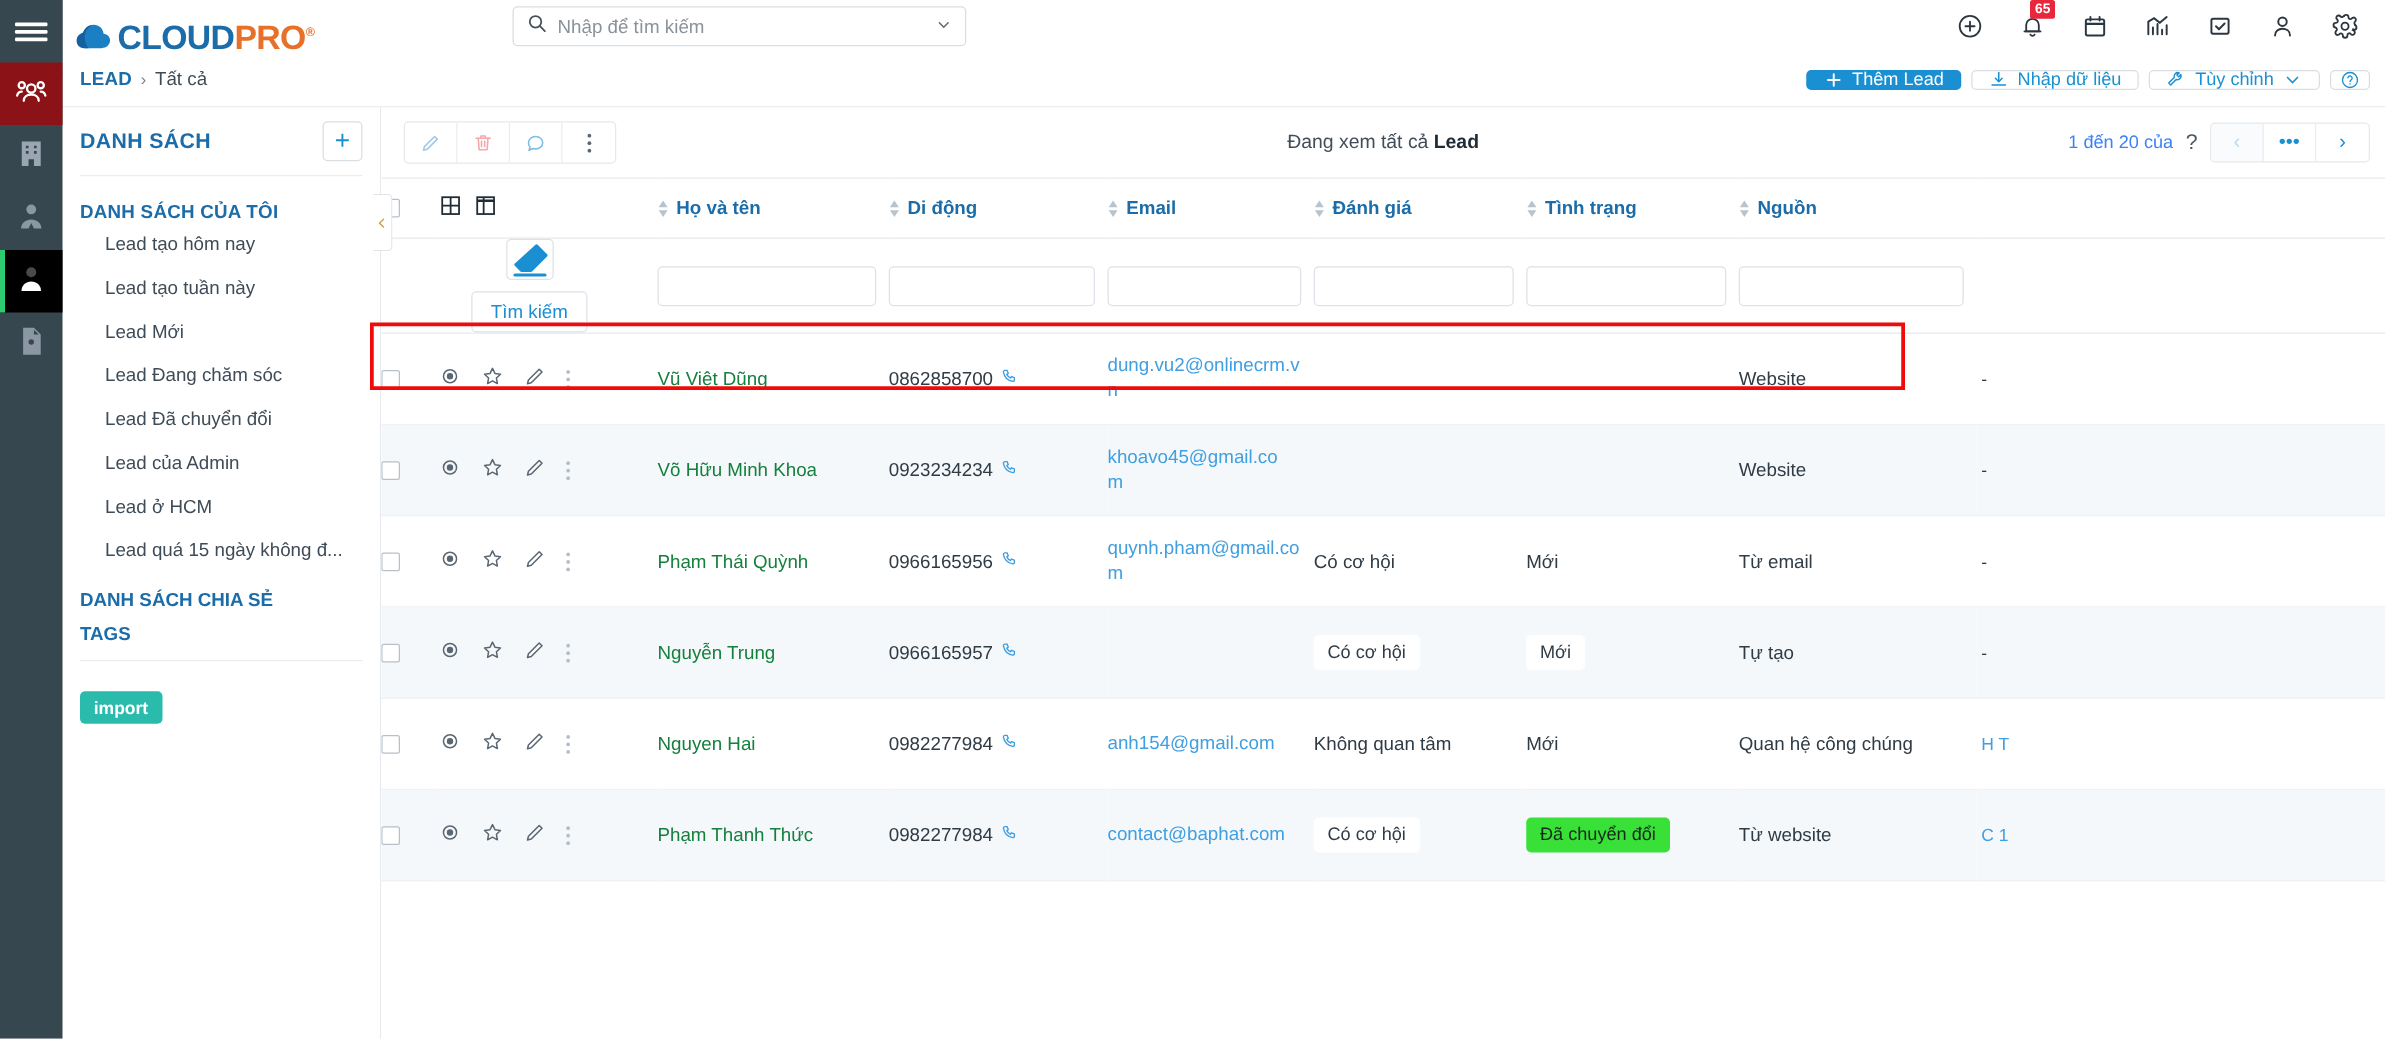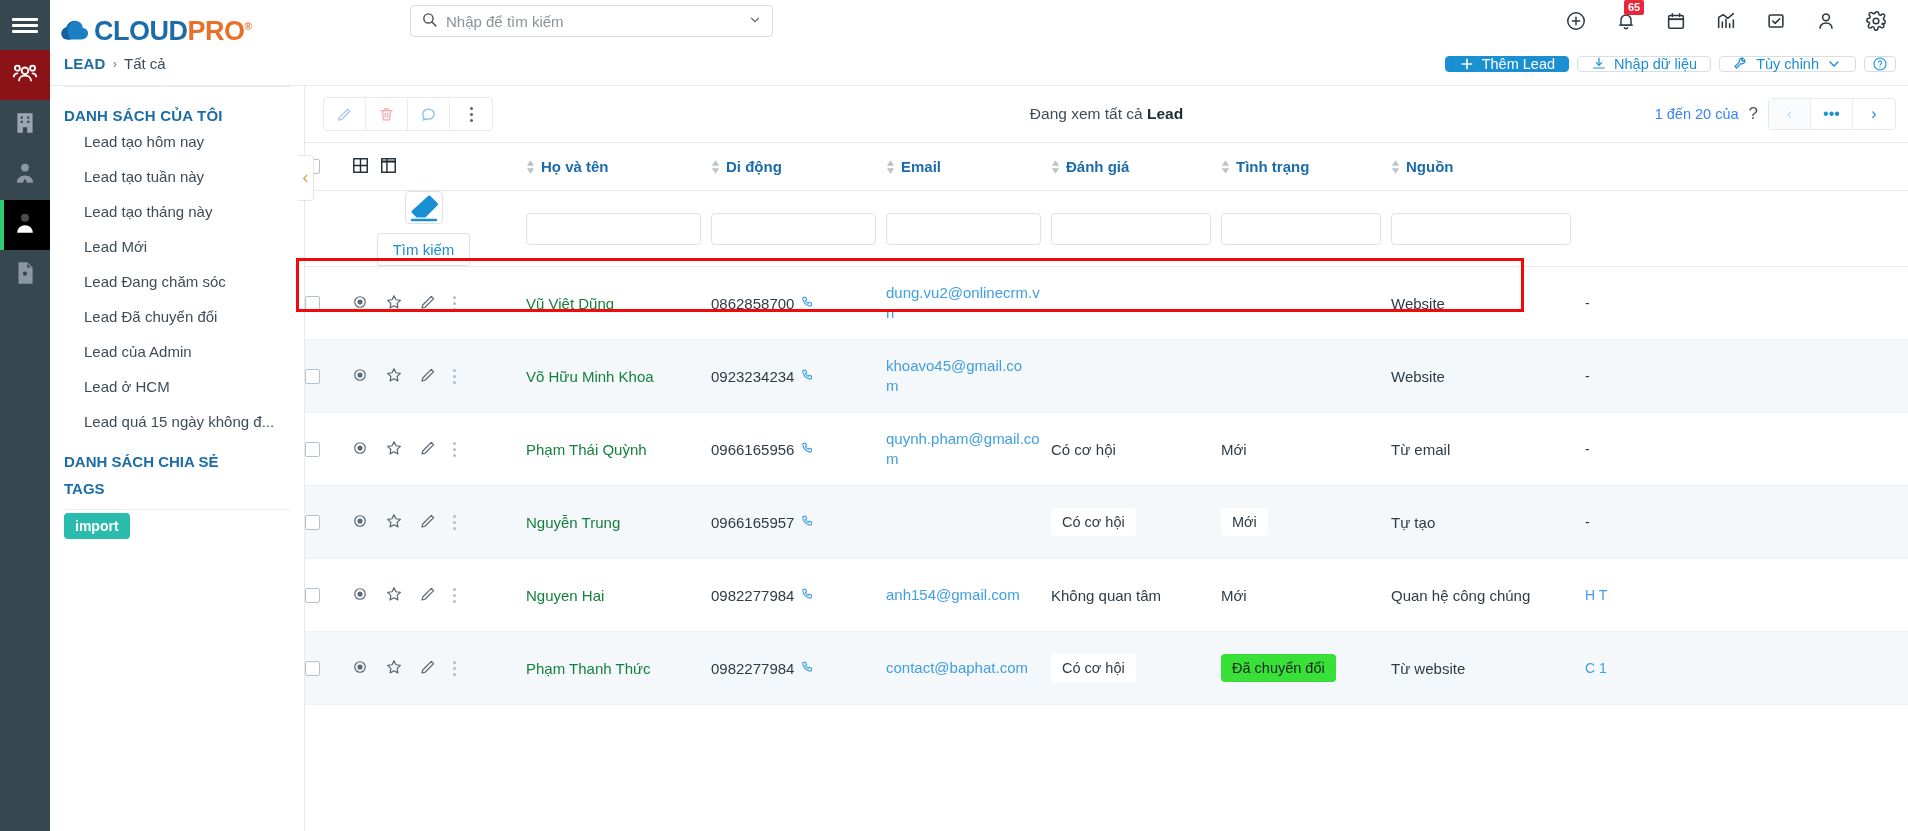--- a/index.html
+++ b/index.html
@@ -99,21 +99,21 @@
   .sb-search {
     margin-top:12px; height:34px; border:1px solid #dfe4e9; border-radius:4px;
     display:flex; align-items:center; padding:0 12px; color:#96a0a9; font-size:14.5px; cursor:text;
   }
   .sb-group { margin-top:20px; color:#1b6ca8; font-size:15px; font-weight:700; letter-spacing:.2px;}
   .sb-item { font-size:15px; color:#3f4c57; padding:9px 0 9px 20px; cursor:pointer; white-space:nowrap; overflow:hidden; }
   .sb-group2 { margin-top:14px; color:#1b6ca8; font-size:15px; font-weight:700; }
   .sb-tags { margin-top:10px; color:#1b6ca8; font-size:15px; font-weight:700;}
   .sb-rule2 { height:1px; background:#e9edf1; margin-top:12px;}
   .tag-pill {
-    display:inline-block; margin-top:3px; background:#2bbbad; color:#fff;
+    display:inline-block; margin-top:24px; background:#2bbbad; color:#fff;
     padding:5px 11px; border-radius:4px; font-size:14px; font-weight:700; cursor:pointer;
   }
 
   
   .collapse {
     position:absolute; left:298px; top:155px; width:16px; height:46px;
     background:#fff; border:1px solid #e1e6ea; border-left:none;
     border-radius:0 4px 4px 0; display:flex; align-items:center; justify-content:center;
     color:#c79a2e; font-size:14px; cursor:pointer; z-index:20;
   }
@@ -369,26 +369,29 @@
       <svg viewBox="0 0 24 24" fill="none" stroke="#1a8fd1" stroke-width="1.6">
           <circle cx="12" cy="12" r="9"></circle>
           <path d="M9.6 9.3a2.5 2.5 0 114.1 2.3c-.9.7-1.7 1.2-1.7 2.3" stroke-linecap="round"></path>
           <circle cx="12" cy="16.8" r=".9" fill="#1a8fd1" stroke="none"></circle>
         </svg>
     </div>
   </div>
 </div>
 
 <div class="sidebar">
+  <div class="sb-head">
+    <span class="sb-title">DANH SÁCH</span>
+    <span class="sb-add">+</span>
+  </div>
   <div class="sb-rule"></div>
   <div class="sb-group">DANH SÁCH CỦA TÔI</div>
 
   <div class="sb-item">Lead tạo hôm nay</div>
   <div class="sb-item">Lead tạo tuần này</div>
-  <div class="sb-item">Lead tạo tháng này</div>
   <div class="sb-item">Lead Mới</div>
   <div class="sb-item">Lead Đang chăm sóc</div>
   <div class="sb-item">Lead Đã chuyển đổi</div>
   <div class="sb-item">Lead của Admin</div>
   <div class="sb-item">Lead ở HCM</div>
   <div class="sb-item">Lead quá 15 ngày không đ...</div>
 
   <div class="sb-group2">DANH SÁCH CHIA SẺ</div>
   <div class="sb-tags">TAGS</div>
   <div class="sb-rule2"></div>

